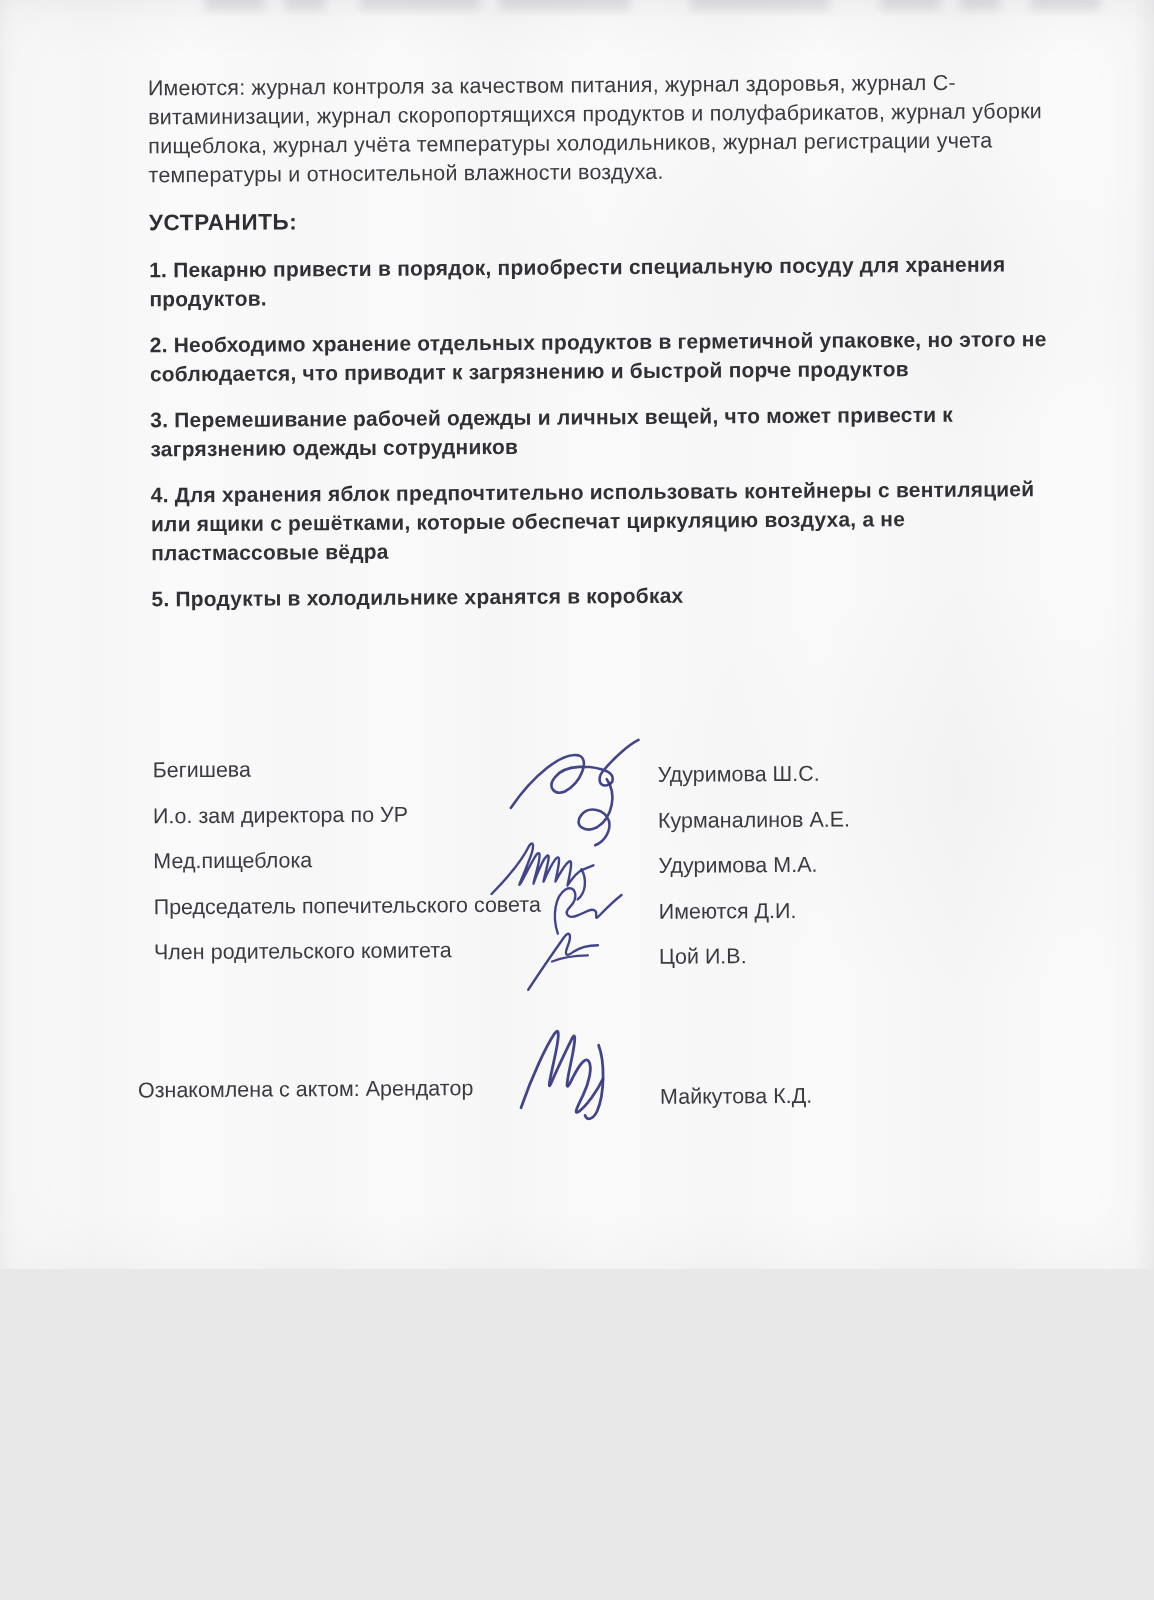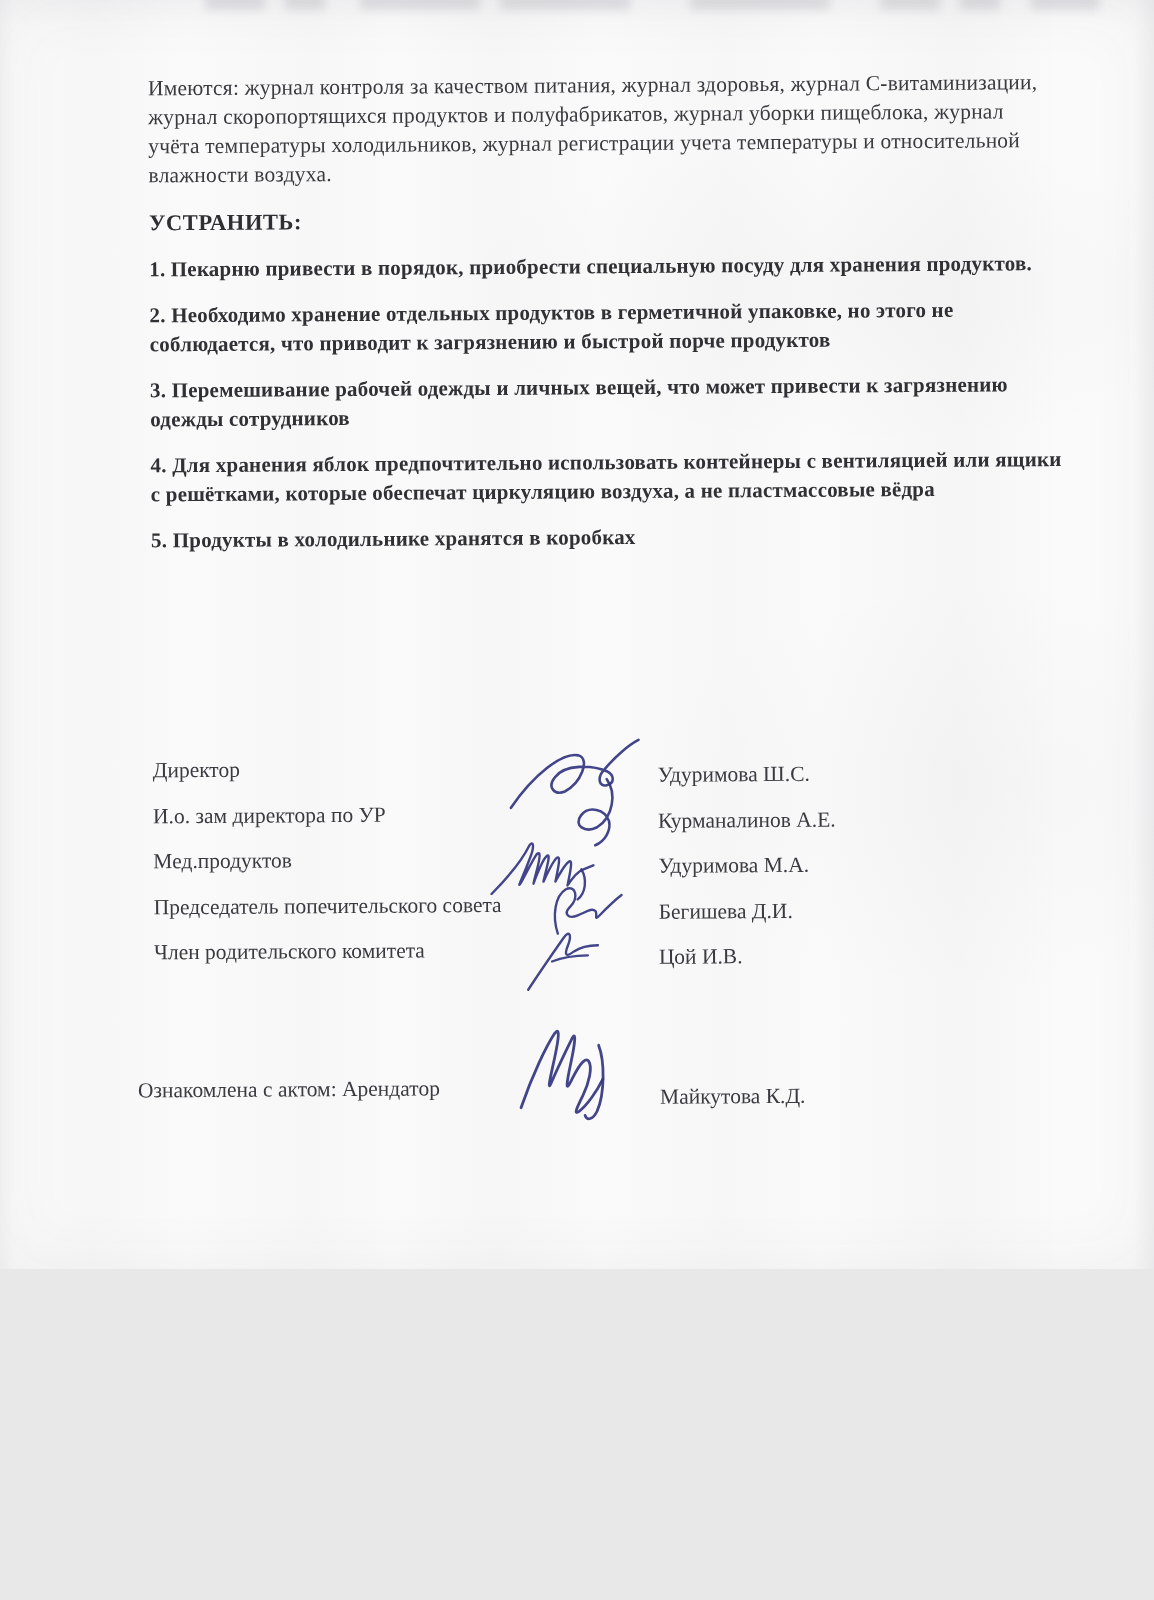--- a/index.html
+++ b/index.html
@@ -6,21 +6,21 @@
     margin: 0;
     padding: 0;
     background: #e8e8e8;
   }
   .page {
     position: relative;
     width: 1154px;
     height: 1269px;
     background: #fbfafa;
     overflow: hidden;
-    font-family: Liberation Serif, serif;
+    font-family: Liberation Sans, sans-serif;
     color: #37373b;
     box-shadow: inset 0 0 70px rgba(70,70,80,0.06);
   }
   
   .paper-texture {
     position: absolute;
     inset: 0;
     pointer-events: none;
     background:
       linear-gradient(90deg, rgba(120,120,130,0.05) 0px, rgba(120,120,130,0.0) 14px),
@@ -171,34 +171,34 @@
 
       <p class="defect-item">1. Пекарню привести в порядок, приобрести специальную посуду для хранения продуктов.</p>
       <p class="defect-item">2. Необходимо хранение отдельных продуктов в герметичной упаковке, но этого не соблюдается, что приводит к загрязнению и быстрой порче продуктов</p>
       <p class="defect-item">3. Перемешивание рабочей одежды и личных вещей, что может привести к загрязнению одежды сотрудников</p>
       <p class="defect-item">4. Для хранения яблок предпочтительно использовать контейнеры с вентиляцией или ящики с решётками, которые обеспечат циркуляцию воздуха, а не пластмассовые вёдра</p>
       <p class="defect-item">5. Продукты в холодильнике хранятся в коробках</p>
     </div>
 
     <div class="sig-block">
       <div class="sig-row">
-        <span class="sig-role">Директор</span>
+        <span class="sig-role">Бегишева</span>
         <span class="sig-name">Удуримова Ш.С.</span>
       </div>
       <div class="sig-row">
         <span class="sig-role">И.о. зам директора по УР</span>
         <span class="sig-name">Курманалинов А.Е.</span>
       </div>
       <div class="sig-row">
-        <span class="sig-role">Мед.продуктов</span>
+        <span class="sig-role">Мед.пищеблока</span>
         <span class="sig-name">Удуримова М.А.</span>
       </div>
       <div class="sig-row">
         <span class="sig-role">Председатель попечительского совета</span>
-        <span class="sig-name">Бегишева Д.И.</span>
+        <span class="sig-name">Имеются Д.И.</span>
       </div>
       <div class="sig-row">
         <span class="sig-role">Член родительского комитета</span>
         <span class="sig-name">Цой И.В.</span>
       </div>
     </div>
 
     <div class="ack-row">
       <span class="ack-label">Ознакомлена с актом: Арендатор</span>
       <span class="ack-name">Майкутова К.Д.</span>

